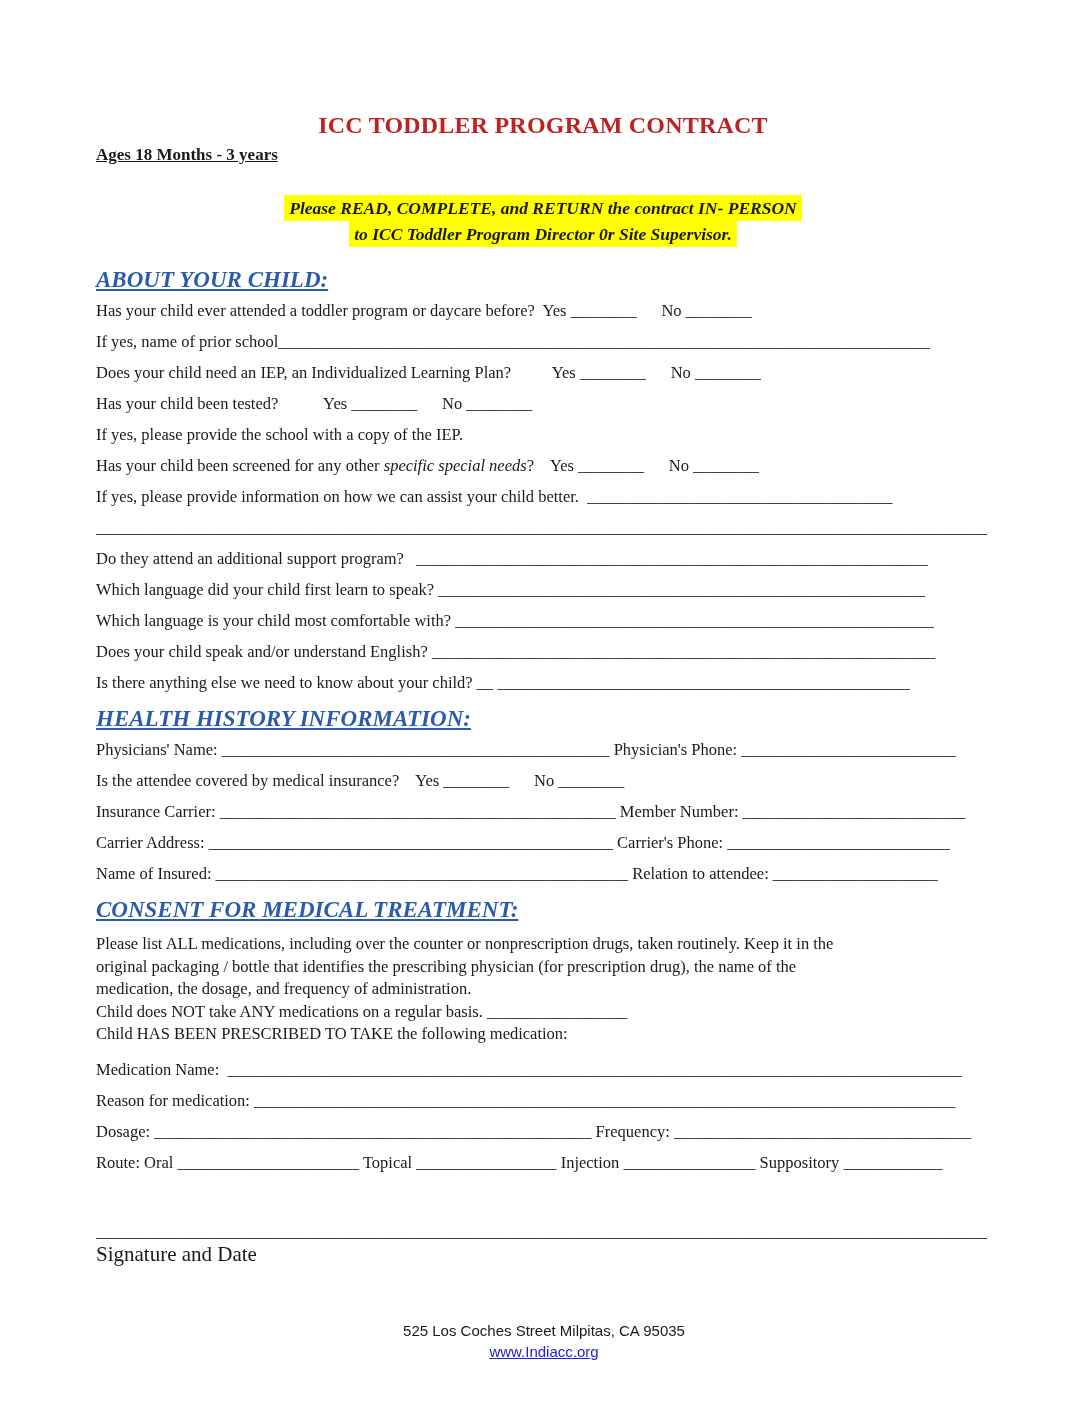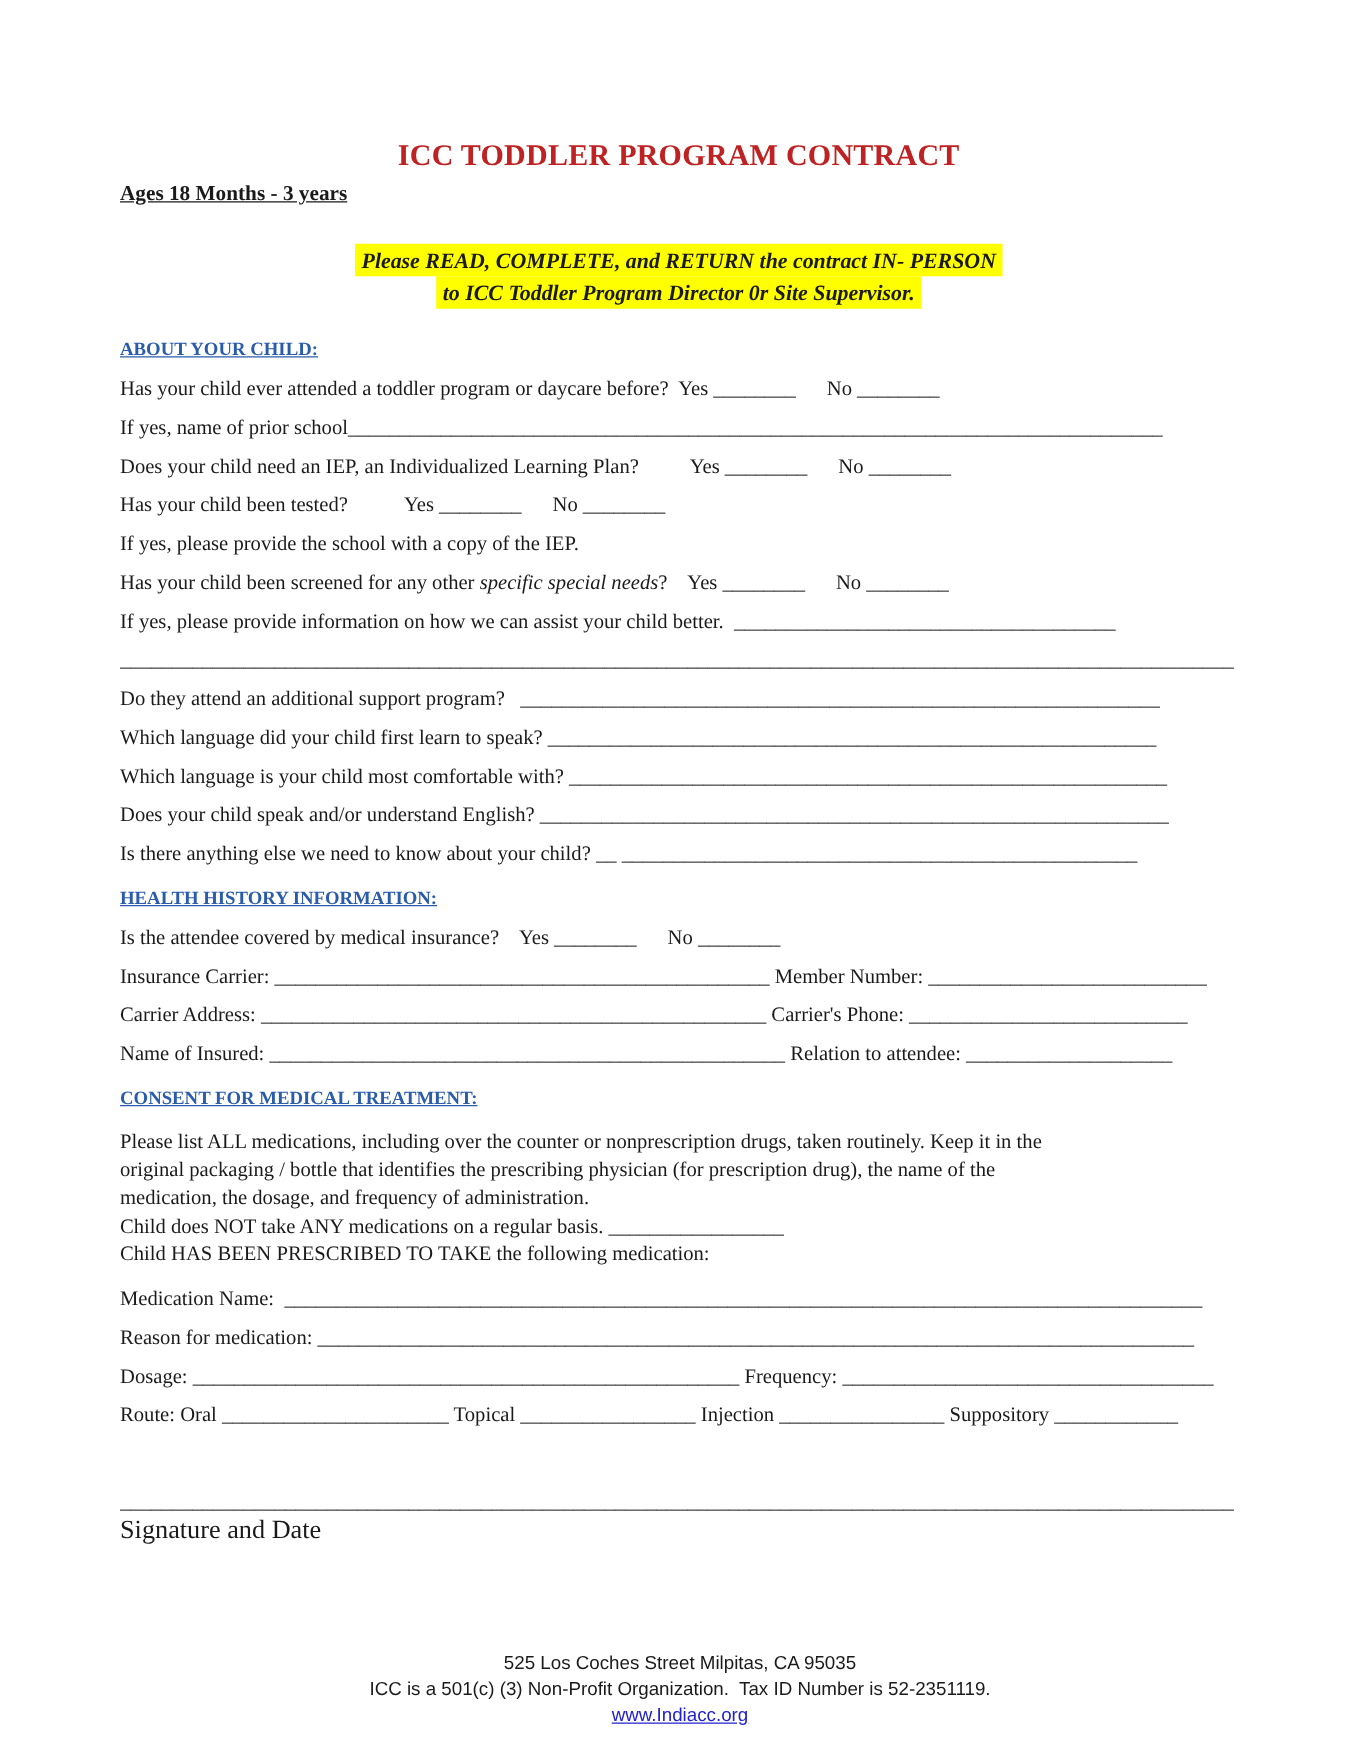--- a/index.html
+++ b/index.html
@@ -43,25 +43,26 @@
     font-style: italic;
     line-height: 24px;
   }
   .notice .hl {
     background: var(--highlight-yellow);
     padding: 1px 5px;
     display: inline-block;
   }
   .section-heading {
     color: var(--heading-blue);
-    font-size: 15px;
+    font-size: 23px;
     font-weight: bold;
     text-decoration: underline;
     margin-top: 6px;
     line-height: 30px;
+    font-style: italic;
   }
   .form-line {
     font-size: 16.5px;
     line-height: 31px;
     white-space: pre;
     overflow: hidden;
   }
   .form-line .it { font-style: italic; }
   .para-line {
     font-size: 16.5px;
@@ -124,20 +125,21 @@
     <div class="form-line">____________________________________________________________________________________________________________</div>
     <div class="form-line">Do they attend an additional support program?   ______________________________________________________________</div>
     <div class="form-line">Which language did your child first learn to speak? ___________________________________________________________</div>
     <div class="form-line">Which language is your child most comfortable with? __________________________________________________________</div>
     <div class="form-line">Does your child speak and/or understand English? _____________________________________________________________</div>
     <div class="form-line">Is there anything else we need to know about your child? __ __________________________________________________</div>
   </div>
 
   <div>
     <div class="section-heading">HEALTH HISTORY INFORMATION:</div>
+    <div class="form-line">Physicians' Name: _______________________________________________ Physician's Phone: __________________________</div>
     <div class="form-line">Is the attendee covered by medical insurance?    Yes ________      No ________</div>
     <div class="form-line">Insurance Carrier: ________________________________________________ Member Number: ___________________________</div>
     <div class="form-line">Carrier Address: _________________________________________________ Carrier's Phone: ___________________________</div>
     <div class="form-line">Name of Insured: __________________________________________________ Relation to attendee: ____________________</div>
   </div>
 
   <div>
     <div class="section-heading">CONSENT FOR MEDICAL TREATMENT:</div>
     <div class="para-block">
       <div class="para-line">Please list ALL medications, including over the counter or nonprescription drugs, taken routinely. Keep it in the</div>
@@ -154,17 +156,16 @@
     </div>
   </div>
 
   <div class="sig-block">
     <div class="sig-rule">____________________________________________________________________________________________________________</div>
     <div class="sig-label">Signature and Date</div>
   </div>
 
   <div class="footer">
     <div>525 Los Coches Street Milpitas, CA 95035</div>
-    <div>ICC is a 501(c) (3) Non-Profit Organization.  Tax ID Number is 52-2351119.</div>
     <div><a href="#">www.Indiacc.org</a></div>
   </div>
 
 </div>
 
 </body></html>

